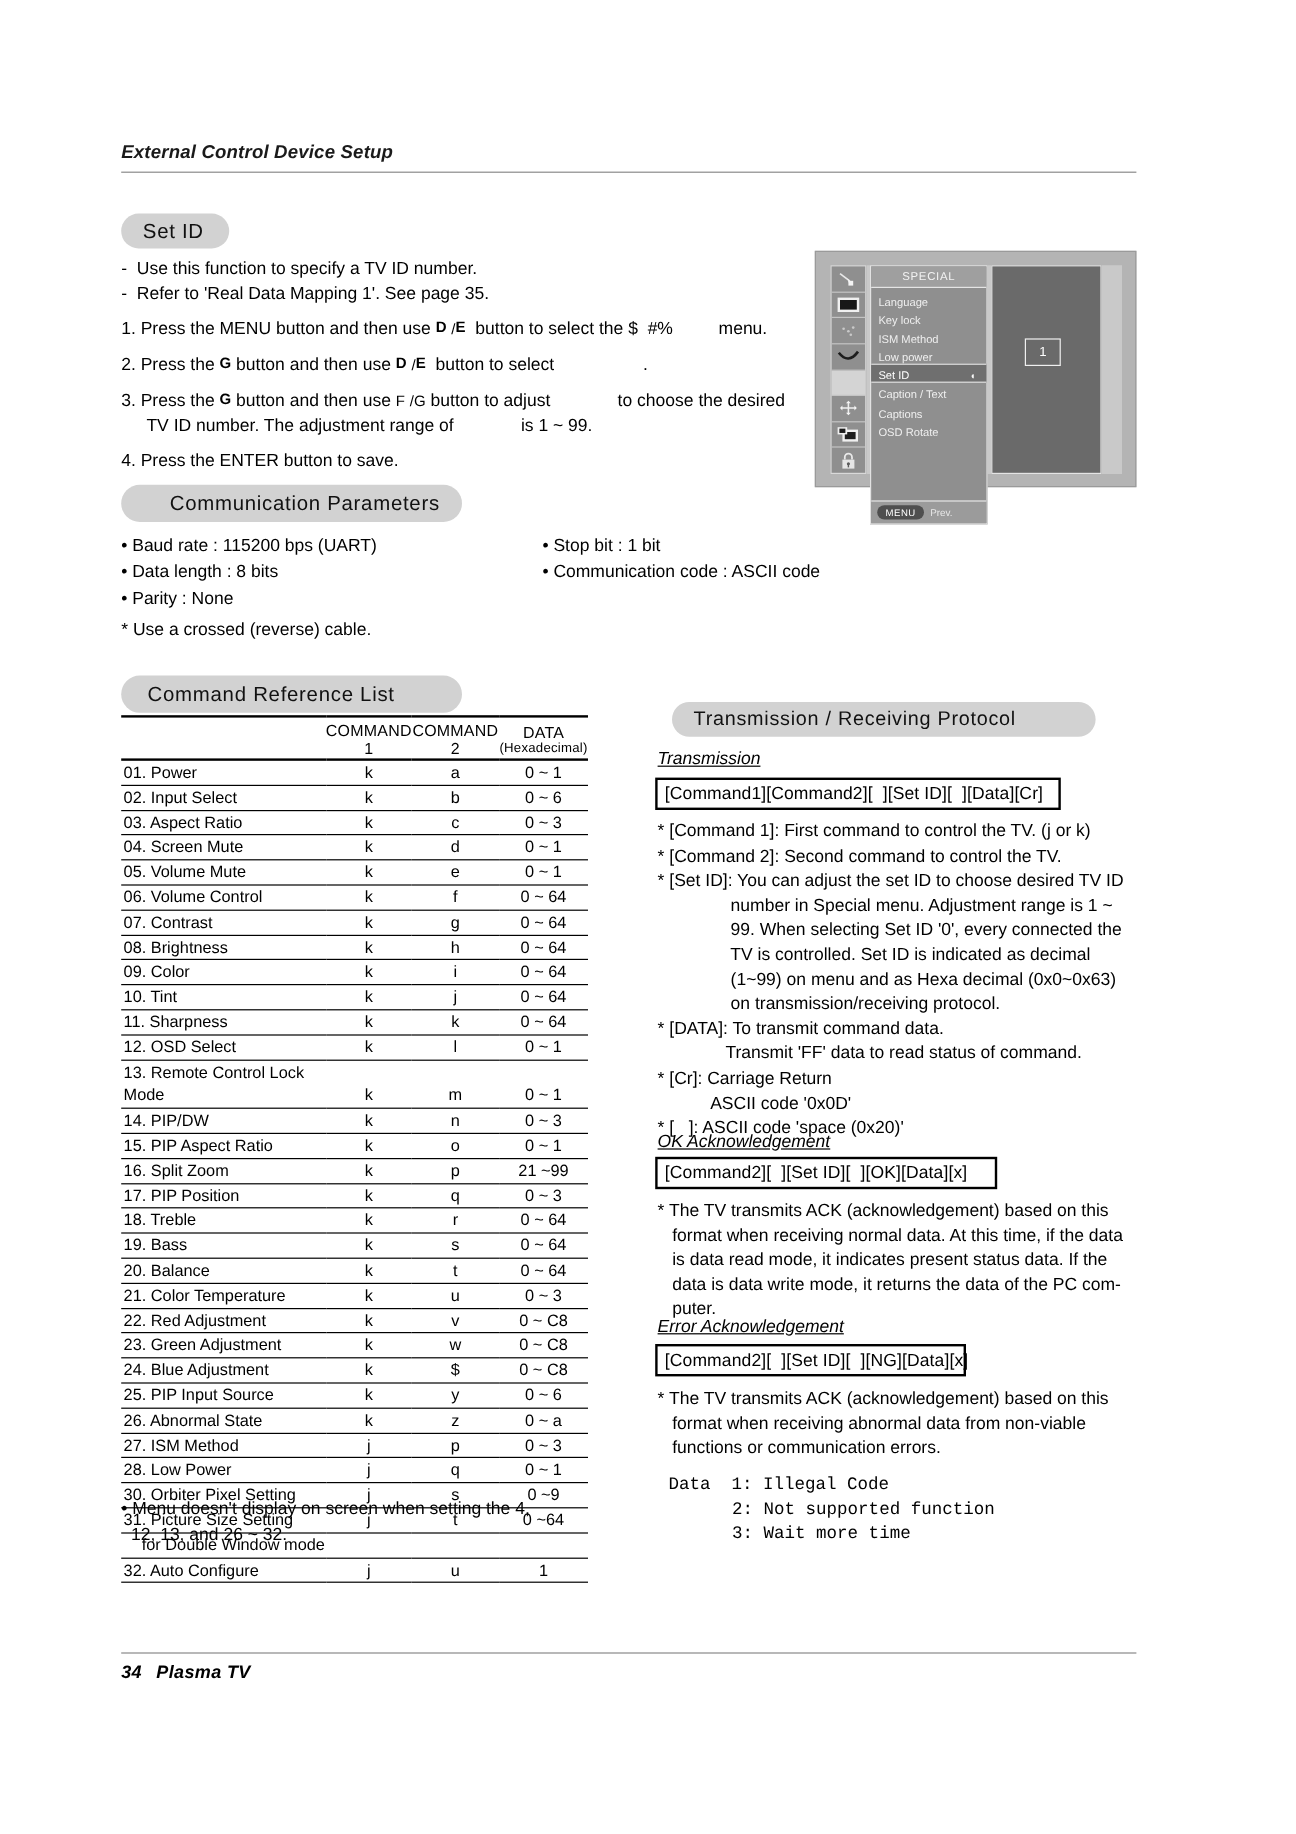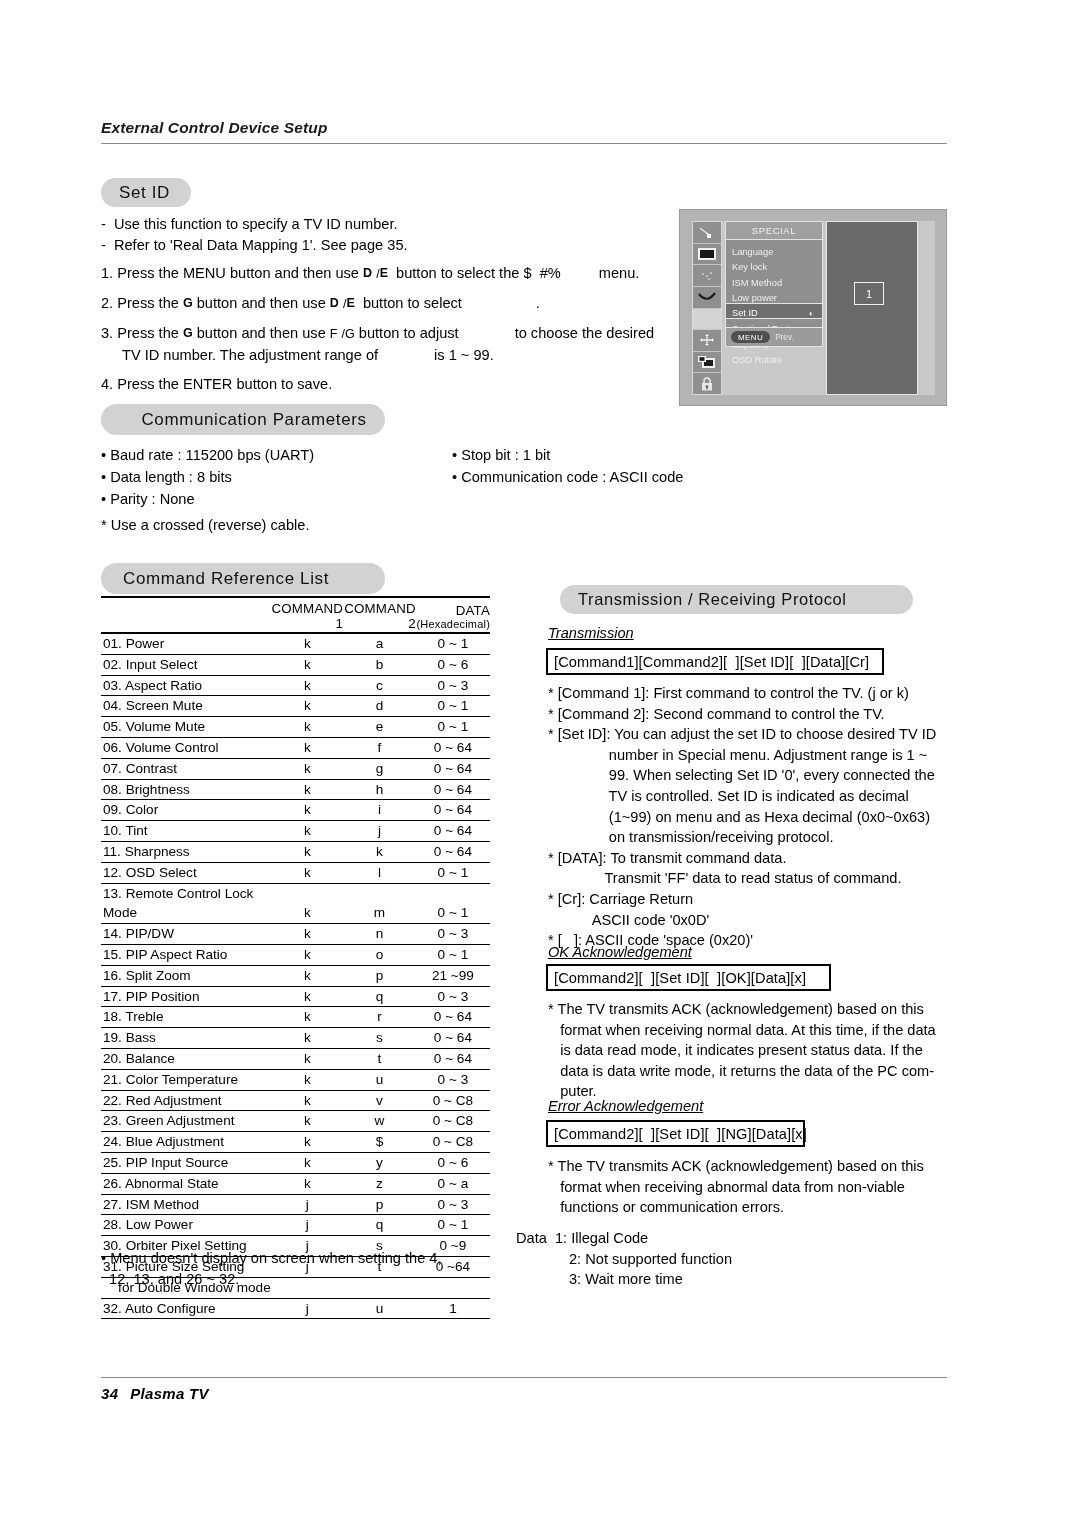--- a/index.html
+++ b/index.html
@@ -123,21 +123,21 @@
     align-items: center;
     justify-content: center;
   }
   .osd-ico:last-child { border-bottom: none; }
   .osd-ico.sel { background: #d4d4d4; }
   .osd-ico svg { display: block; }
 
   .osd-menu {
     position: absolute;
     left: 33px; top: 0px;
-    width: 98px; height: 126px;
+    width: 98px; height: 216px;
     background: #8f8f8f;
     border: 1px solid #e2e2e2;
     box-sizing: border-box;
   }
   .osd-title {
     position: absolute;
     left: 0; top: 0;
     width: 100%; height: 18px;
     background: #9f9f9f;
     border-bottom: 1px solid #e4e4e4;
@@ -225,21 +225,21 @@
     font-weight: normal;
     text-align: left;
     vertical-align: bottom;
   }
   .hdr-row th {
     border-top: 2px solid #000;
     border-bottom: 2px solid #000;
     font-size: 13.3px;
     padding-top: 3px;
     padding-bottom: 1px;
-    text-align: right;
+    text-align: center;
     letter-spacing: .2px;
   }
   .hdr-row th.blank { border-top: 2px solid #000; border-bottom: 2px solid #000; }
   .hex-note { font-size: 11px; display: block; line-height: 13px; }
   .cmdtable tbody tr td {
     border-bottom: 1.4px solid #000;
     height: 19.8px;
     line-height: 19.8px;
   }
   td.c-name { width: 172px; padding-left: 2px; }
@@ -698,21 +698,21 @@
 
   <div class="subhead" style="left:548px; top:1098px;">Error Acknowledgement</div>
   <div class="codebox" style="left:546px; top:1120px; width:259px; height:27px;">[Command2][  ][Set ID][  ][NG][Data][x]</div>
 
   <div class="para" style="left:548px; top:1156px;">
     <div>* The TV transmits ACK (acknowledgement) based on this</div>
     <div>   format when receiving abnormal data from non-viable</div>
     <div>   functions or communication errors.</div>
   </div>
 
-  <div class="para" style="left:516px; top:1228px;">
+  <div class="para" style="left:557px; top:1228px;font-family:Liberation Mono, monospace;">
     <div><span>Data</span>  <span>1: Illegal Code</span></div>
     <div style="padding-left:53px"><span>2: Not supported function</span></div>
     <div style="padding-left:53px"><span>3: Wait more time</span></div>
   </div>
 
   <div class="foot-rule"></div>
   <div class="foot">
     <span class="pg">34</span><span>Plasma TV</span>
   </div>
 

